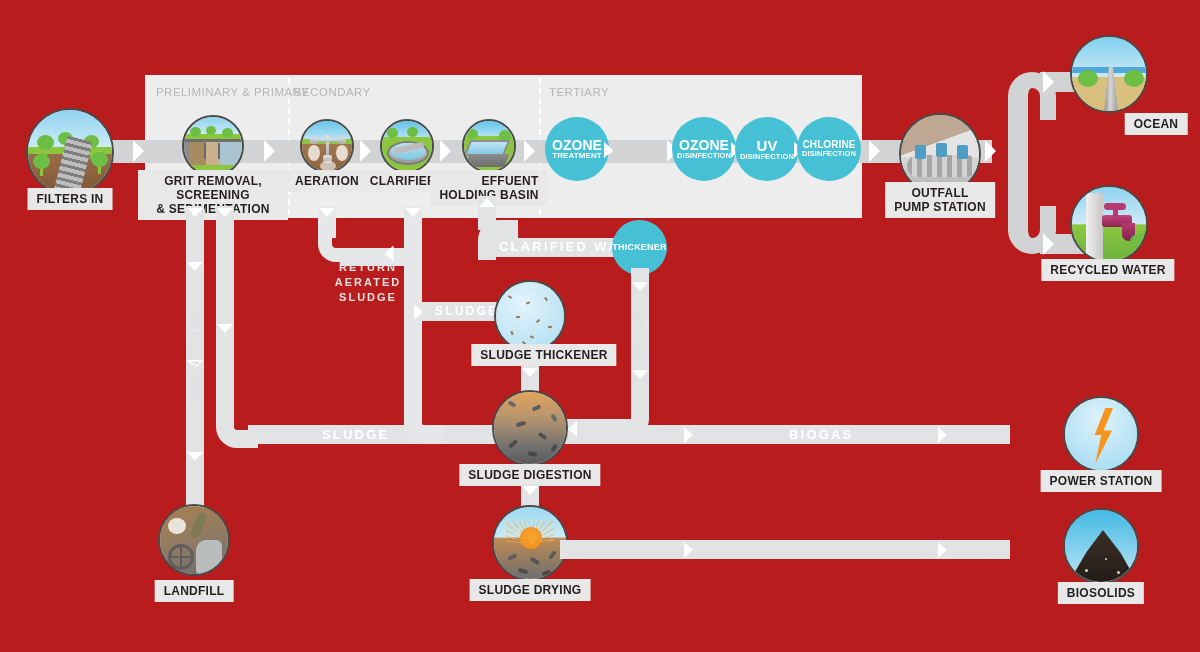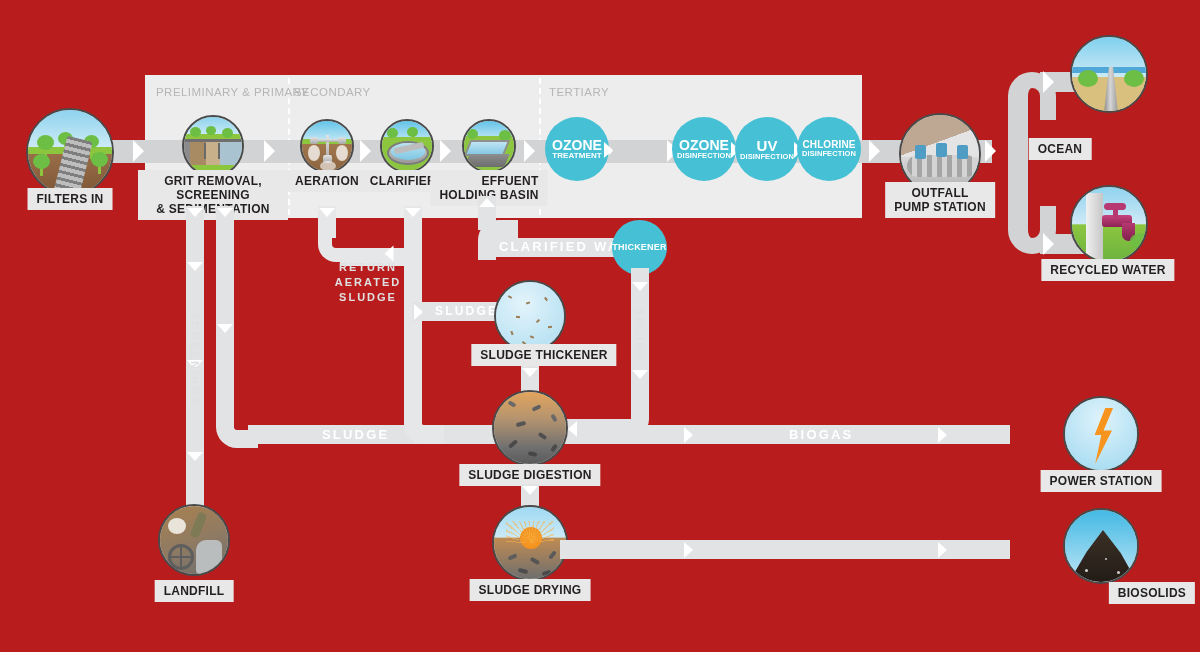--- a/index.html
+++ b/index.html
@@ -265,21 +265,21 @@
     <div class="disc" style="left:1070px;top:35px;width:78px;height:78px;">
       <div style="position:absolute;inset:0;background:linear-gradient(#7FD0EE,#CDEAF6 55%,#E8C98A 56%,#D8B470);"></div>
       <div style="position:absolute;left:0;top:40%;width:100%;height:6px;background:#4FA8D8;"></div>
       <div style="position:absolute;left:0;top:54%;width:100%;height:46%;background:#D9C07E;"></div>
       <div class="tree" style="left:6px;top:44%;width:20px;height:17px;"></div>
       <div class="tree" style="left:52px;top:44%;width:20px;height:17px;"></div>
       <div style="position:absolute;left:32px;top:30px;width:14px;height:46px;
            background:linear-gradient(90deg,#8C8C8C,#D6D6D6 45%,#9A9A9A);
            clip-path:polygon(35% 0,65% 0,100% 100%,0 100%);"></div>
     </div>
-    <div class="caption" style="left:1060px;top:113px;margin-top:25px;">OCEAN</div>
+    <div class="caption" style="left:1156px;top:113px;">OCEAN</div>
   </div>
 
   <div class="node">
     <div class="disc" style="left:1070px;top:185px;width:78px;height:78px;">
       <div style="position:absolute;inset:0;background:linear-gradient(#8FD3EE,#CFEAF7 50%,#8CC63F 51%,#6DB33F);"></div>
       <div style="position:absolute;left:14px;top:6px;width:17px;height:68px;
            background:linear-gradient(90deg,#F0F0F0,#C6C6C6);"></div>
       <div style="position:absolute;left:30px;top:28px;width:30px;height:12px;border-radius:3px;
            background:linear-gradient(180deg,#C6447E,#8E2254);"></div>
       <div style="position:absolute;left:50px;top:36px;width:13px;height:18px;border-radius:0 0 7px 7px;
@@ -437,16 +437,16 @@
   <div class="node">
     <div class="disc" style="left:1063px;top:508px;width:76px;height:76px;">
       <div style="position:absolute;inset:0;background:linear-gradient(#43B9E4,#BFE6F5);"></div>
       <div style="position:absolute;left:4px;bottom:0;width:68px;height:52px;
            background:linear-gradient(180deg,#3B3027,#231C16);
            clip-path:polygon(50% 0,76% 44%,100% 100%,0 100%,26% 42%);"></div>
       <div style="position:absolute;left:20px;bottom:10px;width:3px;height:3px;border-radius:50%;background:#cfcfcf;"></div>
       <div style="position:absolute;left:40px;bottom:22px;width:2px;height:2px;border-radius:50%;background:#cfcfcf;"></div>
       <div style="position:absolute;left:52px;bottom:8px;width:3px;height:3px;border-radius:50%;background:#cfcfcf;"></div>
     </div>
-    <div class="caption" style="left:1152px;top:582px;text-align:center;">BIOSOLIDS</div>
+    <div class="caption" style="left:1101px;top:582px;text-align:center;">BIOSOLIDS</div>
   </div>
 
 </div>
 
 </body></html>

